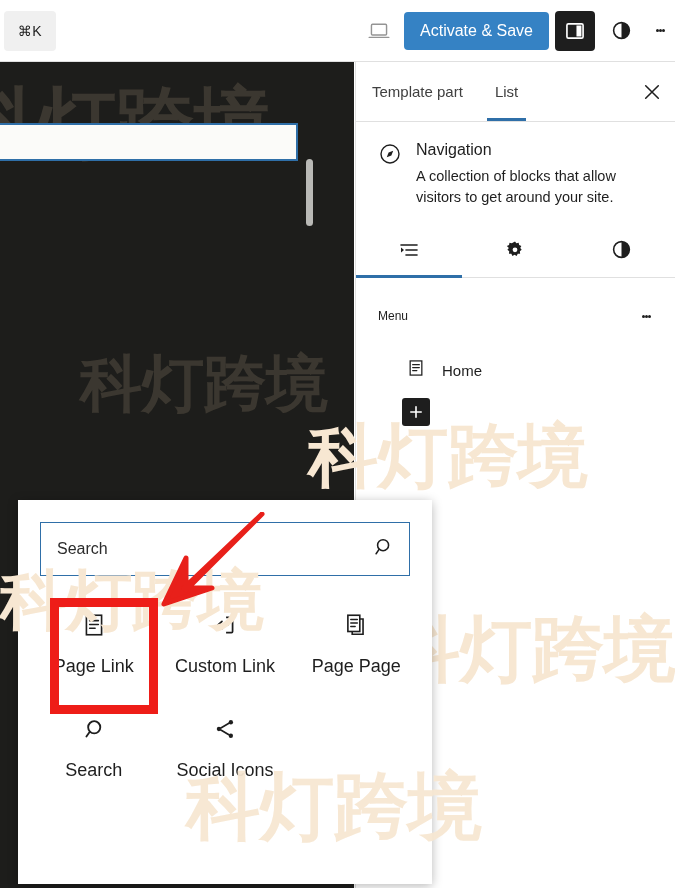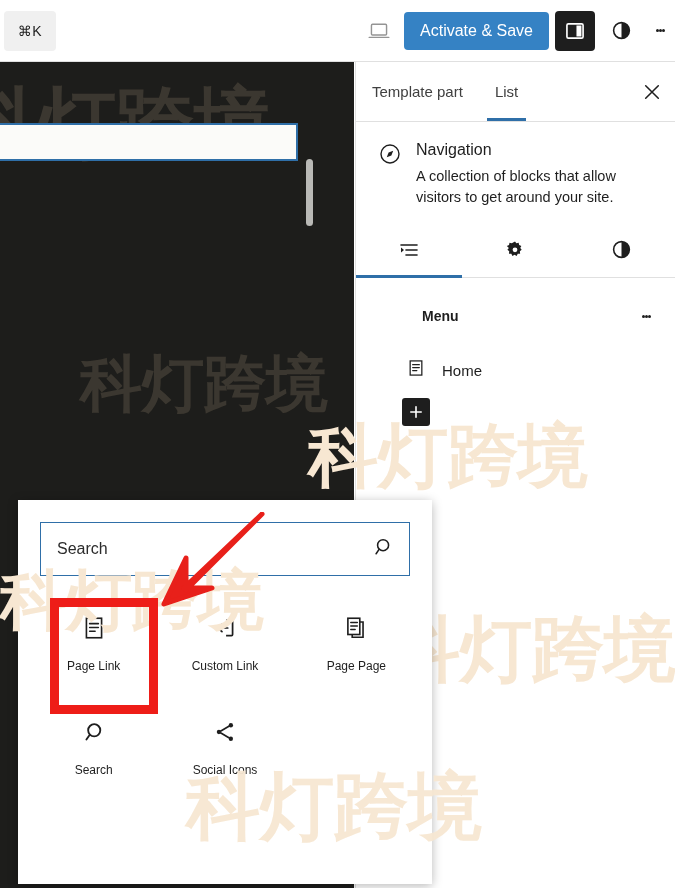--- a/index.html
+++ b/index.html
@@ -73,21 +73,21 @@
   .block-info { padding: 18px 20px 14px 22px; display: flex; gap: 14px; align-items: flex-start; }
   .block-info-icon { margin-top: 2px; flex: 0 0 auto; }
   .block-title { font-size: 16px; color: #1e1e1e; line-height: 20px; margin-bottom: 6px; font-weight: 400;}
   .block-desc { font-size: 14.5px; color: #1e1e1e; line-height: 21px; max-width: 235px; }
 
   .subtabs { display: flex; height: 56px; border-bottom: 1px solid #e0e0e0; position: relative;}
   .subtab { flex: 1; display:flex; align-items:center; justify-content:center; cursor:pointer; position: relative;}
   .subtab.active::after { content:""; position:absolute; left:0; right:0; bottom:-1px; height:3px; background:#2f6fa8; }
 
   .menu-head { display:flex; align-items:center; padding: 18px 14px 6px 22px; }
-  .menu-title { font-size: 14px; font-weight: bold; color: #1e1e1e; flex: 1; margin-left: 44px; }
+  .menu-title { font-size: 12px; font-weight: normal; color: #1e1e1e; flex: 1; }
   .menu-list { padding: 8px 12px 0 0; }
   .menu-item { display:flex; align-items:center; gap: 16px; padding: 8px 0 8px 50px; cursor: pointer;}
   .menu-item-label { font-size: 15px; color: #1e1e1e; }
   .add-btn {
     margin: 8px 0 0 46px; width: 28px; height: 28px; background: #1e1e1e; border-radius: 3px;
     display:flex; align-items:center; justify-content:center; cursor:pointer;
   }
 
   
   .inserter {
@@ -106,21 +106,21 @@
   }
   .search-input::placeholder { color: #2b2b2b; }
   .block-grid {
     flex: 1; display: grid; grid-template-columns: repeat(3, 1fr);
     padding: 6px 10px 0 10px; align-content: start;
   }
   .block-cell {
     height: 104px; display:flex; flex-direction:column; align-items:center; justify-content:center;
     gap: 14px; cursor: pointer; position: relative;
   }
-  .block-cell .lbl { font-size: 12px; color: #1e1e1e; }
+  .block-cell .lbl { font-size: 18px; color: #1e1e1e; }
   .highlight-ring {
     position: absolute; left: 50px; top: 598px; width: 108px; height: 116px;
     border: 9px solid #ee1d18; background: transparent; pointer-events: none; z-index: 6;
   }
   .browse-all {
     height: 58px; background: #1e1e1e; color: #fff; display:flex; align-items:center;
     justify-content:center; font-size: 16px; cursor: pointer;
   }
 
   

